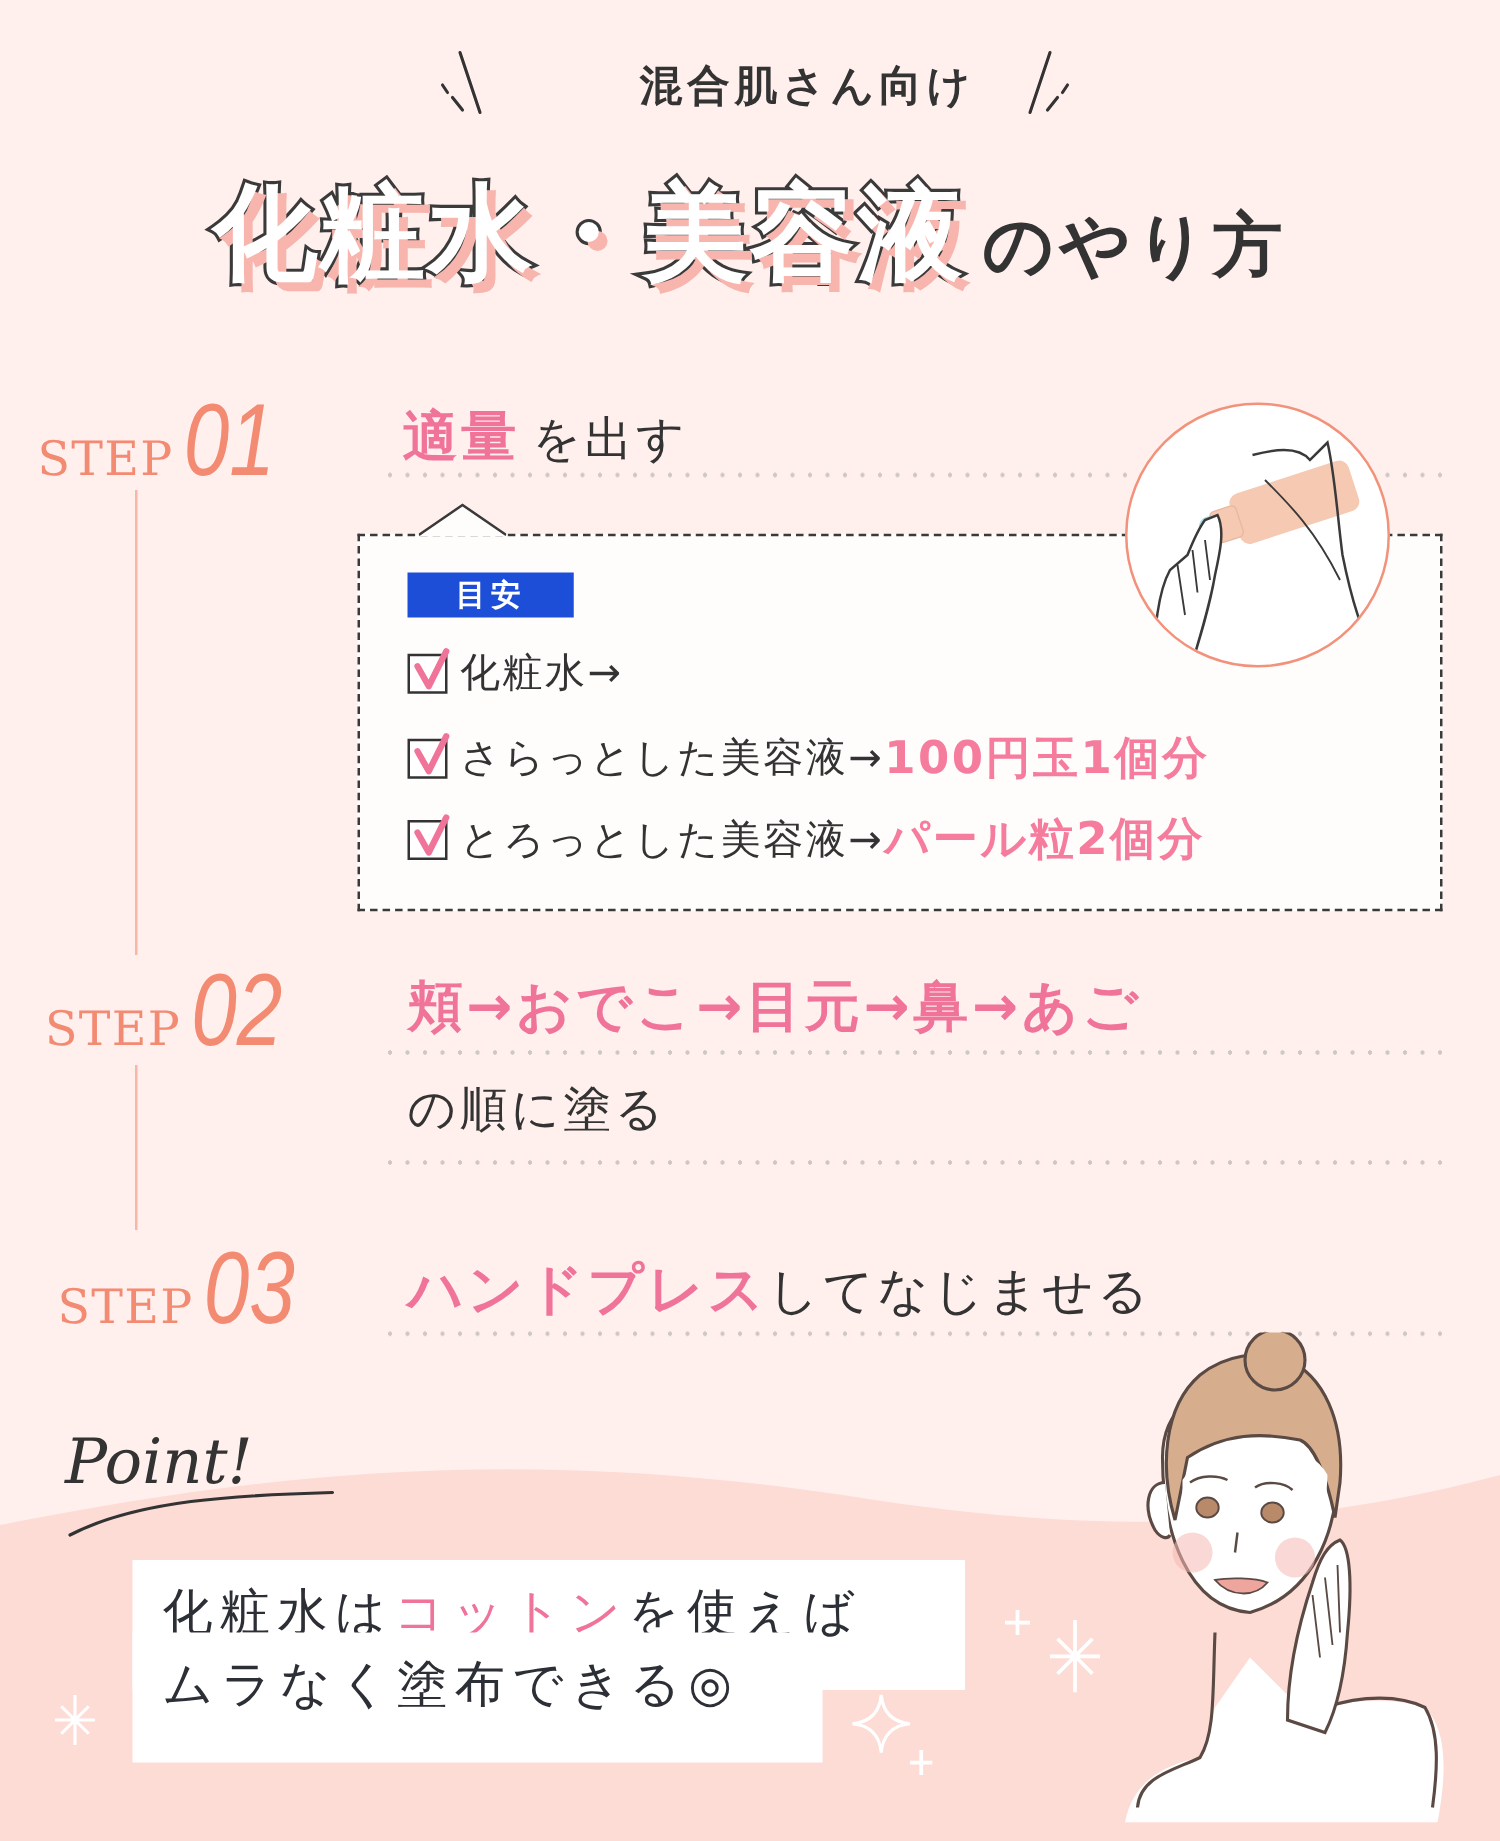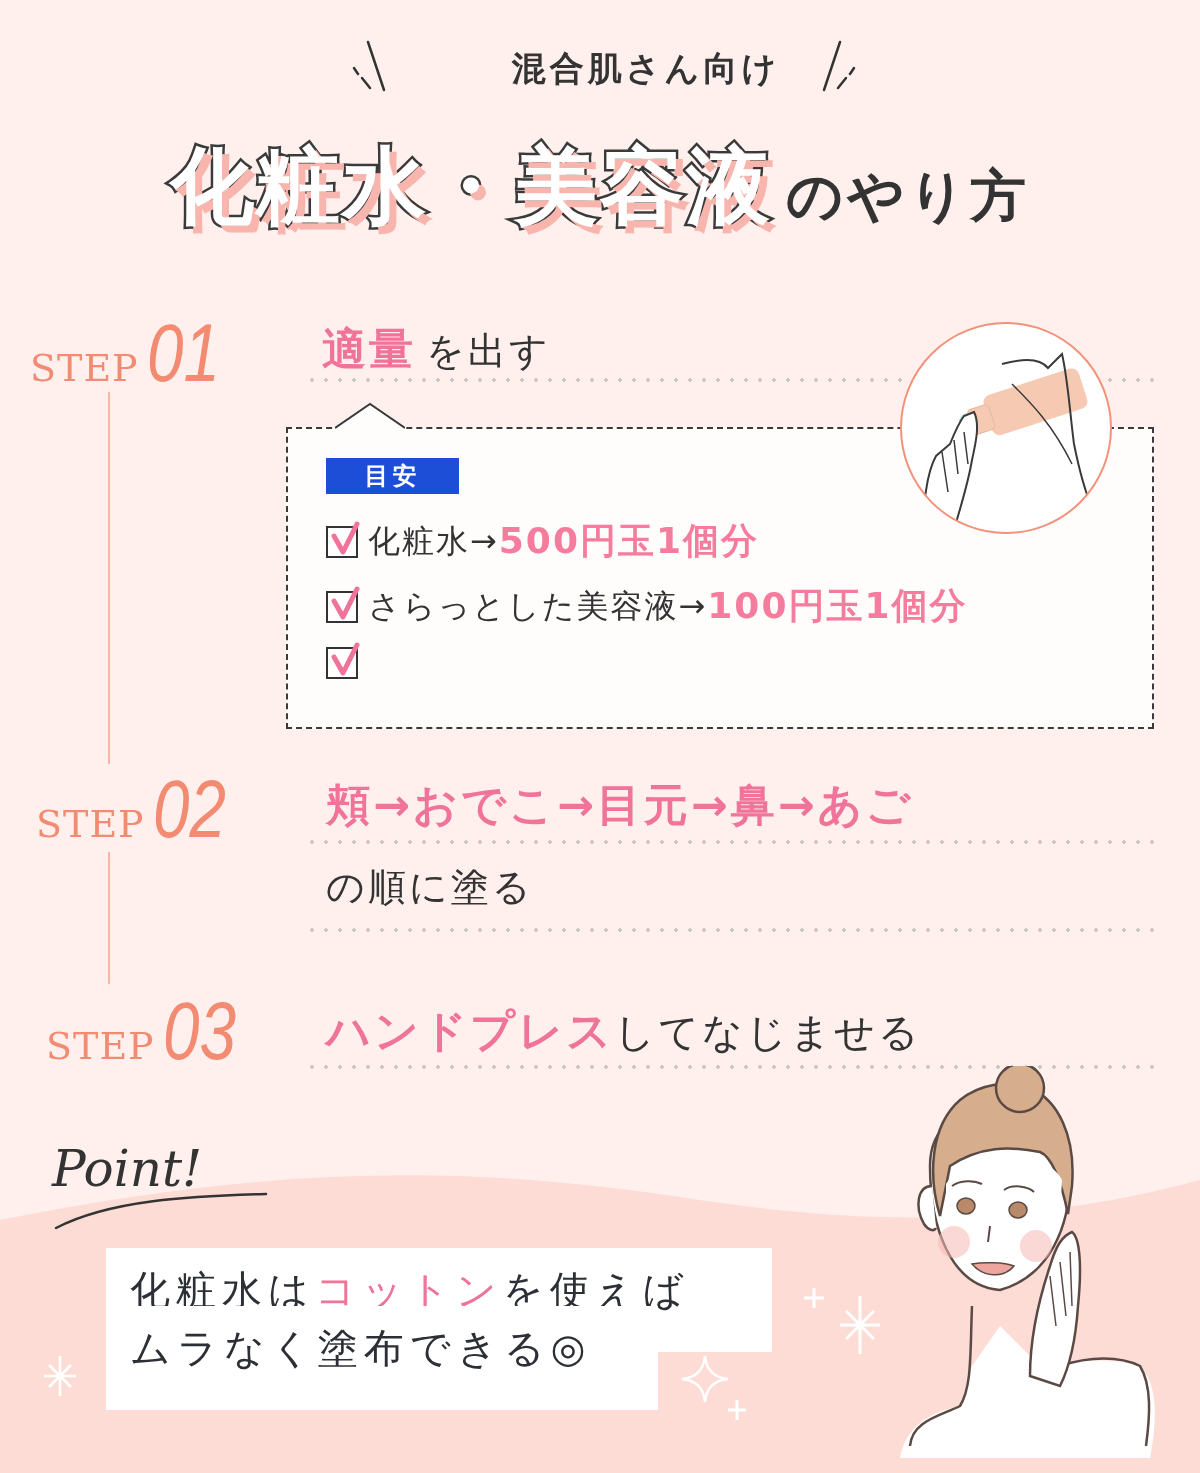--- a/index.html
+++ b/index.html
@@ -117,37 +117,38 @@
 
 <div class="abs tag">目安</div>
 
 <div class="abs check-row" style="top:517px;">
   <div class="cbox">
     <svg width="30" height="36" viewBox="0 0 30 36">
         <path d="M4 16 L13 32 L27 4" fill="none" stroke="#f0739a" stroke-width="5" stroke-linecap="round" stroke-linejoin="round"></path>
       </svg>
   </div>
   <span class="row-main">化粧水→</span>
-    <span class="row-val">500円玉1個分</span>
 </div>
 <div class="abs check-row" style="top:582px;">
   <div class="cbox">
     <svg width="30" height="36" viewBox="0 0 30 36">
         <path d="M4 16 L13 32 L27 4" fill="none" stroke="#f0739a" stroke-width="5" stroke-linecap="round" stroke-linejoin="round"></path>
       </svg>
   </div>
   <span class="row-main">さらっとした美容液→</span>
     <span class="row-val">100円玉1個分</span>
 </div>
 <div class="abs check-row" style="top:647px;">
   <div class="cbox">
     <svg width="30" height="36" viewBox="0 0 30 36">
         <path d="M4 16 L13 32 L27 4" fill="none" stroke="#f0739a" stroke-width="5" stroke-linecap="round" stroke-linejoin="round"></path>
       </svg>
   </div>
+  <span class="row-main">とろっとした美容液→</span>
+    <span class="row-val">パール粒2個分</span>
 </div>
 
 <div class="abs circle-illus">
   <svg width="212" height="212" viewBox="0 0 212 212">
 
     <g transform="rotate(-18 130 80)">
       <rect x="84" y="58" width="100" height="42" rx="8" fill="#f6c9b2"></rect>
       <rect x="66" y="66" width="22" height="26" rx="4" fill="#f6c9b2" stroke="#e8b79e" stroke-width="1"></rect>
     </g>
     <circle cx="66" cy="98" r="9" fill="#a8dbe3"></circle>

